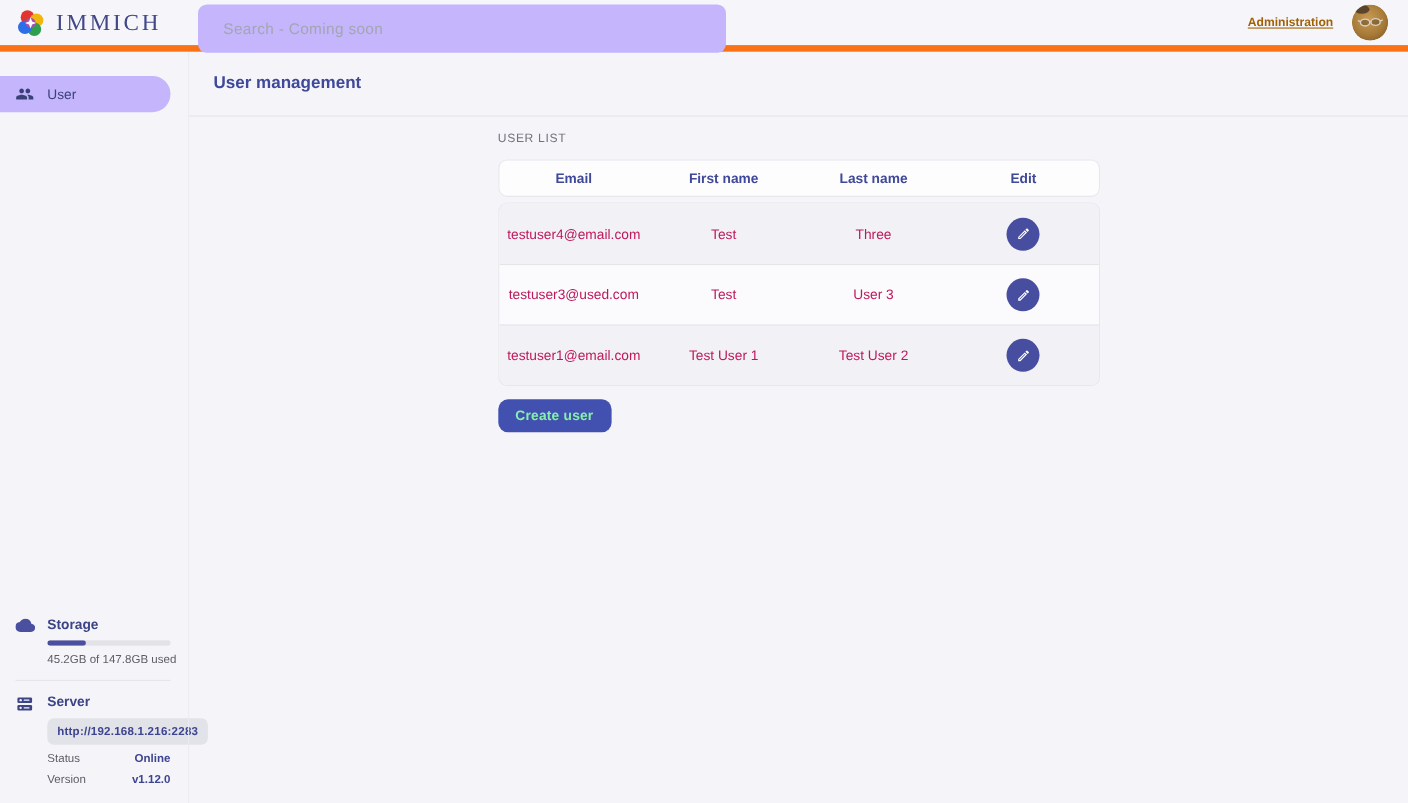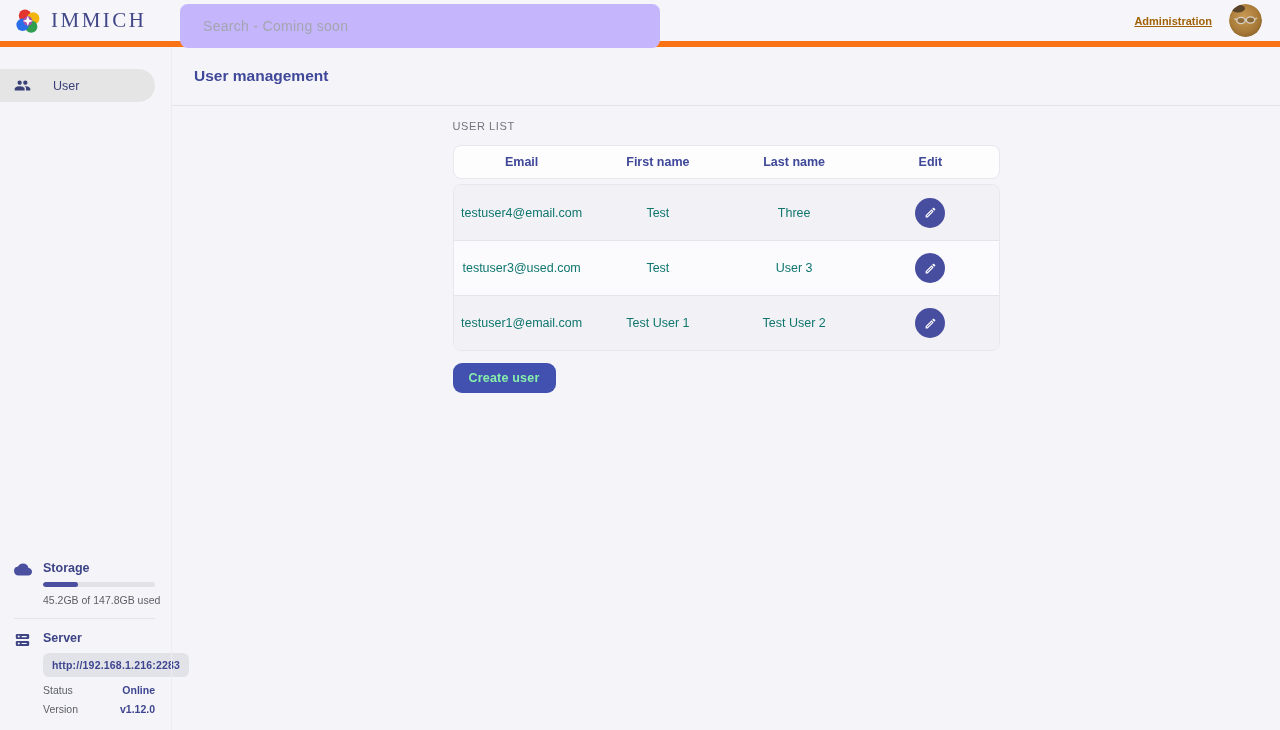--- a/index.html
+++ b/index.html
@@ -20,22 +20,22 @@
     font-size:14px; color:#55555e; font-family:inherit; outline:none;
   }
   .search-input::placeholder { color:#a3a6af; letter-spacing:0.3px; }
   .topbar-right { margin-left:auto; display:flex; align-items:center; gap:17px; padding-right:18px; }
   .admin-link { font-size:11px; font-weight:700; color:#a16207; text-decoration:underline; cursor:pointer; }
   .avatar { width:33px; height:33px; border-radius:50%; overflow:hidden; cursor:pointer; flex:0 0 auto; }
   
   .shell { display:flex; height:683px; }
   .sidebar { width:171px; display:flex; flex-direction:column; flex:0 0 auto; }
   .nav-item {
-    margin-top:22px; width:155px; height:33px; background:#e5e5e5;
-    border-radius:0 20px 20px 0; display:flex; align-items:center; gap:22px;
+    margin-top:22px; width:155px; height:33px; background:#c4b5fd;
+    border-radius:0 20px 20px 0; display:flex; align-items:center; gap:12px;
     padding-left:14px; cursor:pointer;
   }
   .nav-label { font-size:12.5px; font-weight:500; color:#3a4177; }
   .sidebar-bottom { margin-top:auto; padding:0 16px 15px 14px; }
   .side-section { display:flex; }
   .side-icon { width:29px; padding-top:1px; flex:0 0 auto; }
   .side-content { flex:1; min-width:0; }
   .side-title { font-size:12.5px; font-weight:700; color:#3d4486; }
   .progress-track { margin-top:7px; height:5px; border-radius:3px; background:#e2e2e7; overflow:hidden; }
   .progress-fill { height:100%; border-radius:3px; background:#4a509f; width:31%; }
@@ -54,21 +54,21 @@
   .section-label { font-size:11px; letter-spacing:0.6px; color:#73737f; margin:2px 0 13px 0; }
   .thead-card {
     height:34px; background:#fdfdfe; border:1px solid #e7e7ed; border-radius:8px;
     display:grid; grid-template-columns:repeat(4,1fr); align-items:center;
   }
   .th { text-align:center; font-size:12.5px; font-weight:600; color:#3f4899; }
   .tbody-card { margin-top:5px; border:1px solid #e7e7ed; border-radius:8px; overflow:hidden; background:#fbfbfd; }
   .trow { display:grid; grid-template-columns:repeat(4,1fr); align-items:center; height:55px; background:#fbfbfd; }
   .trow.alt { background:#f2f2f6; }
   .trow + .trow { border-top:1px solid #e4e4e9; }
-  .td { text-align:center; font-size:12.5px; color:#0f766e; }
+  .td { text-align:center; font-size:12.5px; color:#be185d; }
   .td-edit { display:flex; justify-content:center; }
   .edit-btn {
     width:30px; height:30px; border-radius:50%; background:#474d9f; border:none;
     display:flex; align-items:center; justify-content:center; cursor:pointer; padding:0;
   }
   .create-btn {
     align-self:flex-start; margin-top:12px; background:#4250af; color:#86efac;
     font-weight:700; font-size:12.5px; border:none; border-radius:9px;
     padding:8px 16px; cursor:pointer; font-family:inherit; letter-spacing:0.2px;
   }

